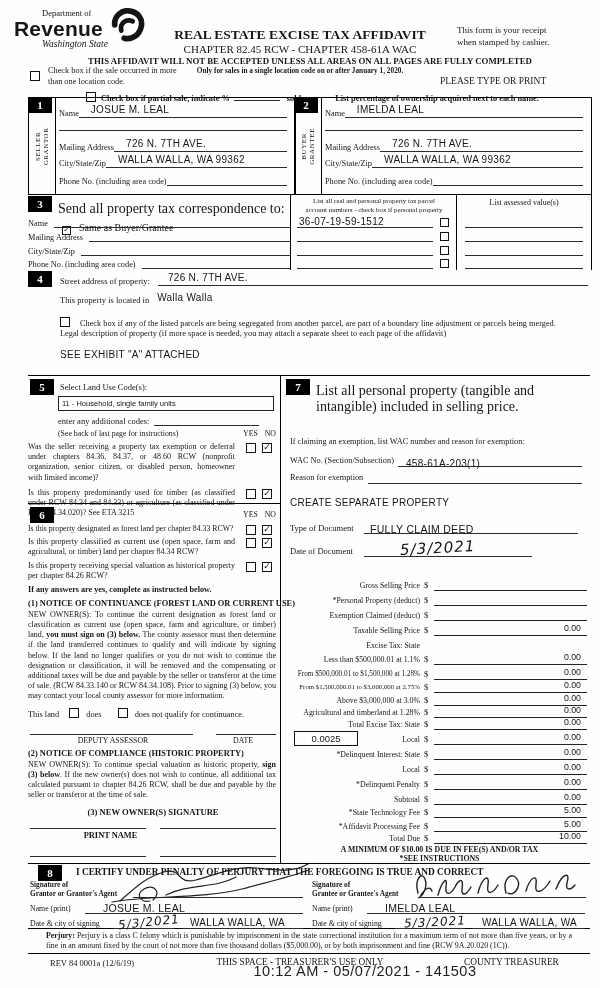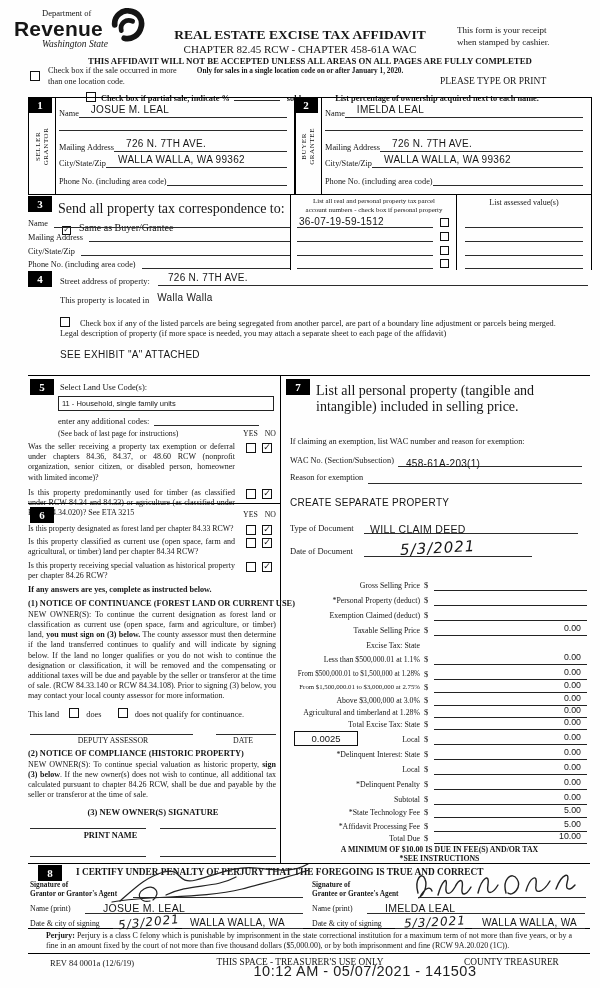--- a/index.html
+++ b/index.html
@@ -330,21 +330,21 @@
       <div class="abs" style="left:8px;top:94px;right:8px;height:14px;">
         <span class="lbl abs" style="left:0;top:3px;">Reason for exemption</span>
         <span class="u abs" style="left:78px;right:0;top:0;height:13px;"></span>
       </div>
       <div class="abs" style="left:8px;top:116px;">
         <span class="typed">CREATE SEPARATE PROPERTY</span>
       </div>
 
       <div class="abs" style="left:8px;top:143px;right:8px;height:15px;">
         <span class="lbl abs" style="left:0;top:4px;font-size:8.5px;">Type of Document</span>
-        <span class="u abs" style="left:74px;right:4px;top:0;height:14px;"><span class="typed" style="font-size:10.5px;padding-left:6px;">WILL CLAIM DEED</span></span>
+        <span class="u abs" style="left:74px;right:4px;top:0;height:14px;"><span class="typed" style="font-size:10.5px;padding-left:6px;">FULLY CLAIM DEED</span></span>
       </div>
       <div class="abs" style="left:8px;top:164px;right:8px;height:18px;">
         <span class="lbl abs" style="left:0;top:6px;font-size:8.5px;">Date of Document</span>
         <span class="u abs" style="left:74px;right:50px;top:0;height:16px;"></span>
         <span class="hand abs" style="left:110px;top:-1px;font-size:15px;">5/3/2021</span>
       </div>
 
       <div class="abs" style="left:10px;top:200px;width:295px;height:287px;">
         <div class="frow" style="top:4px;">
           <span class="flab">Gross Selling Price</span>

